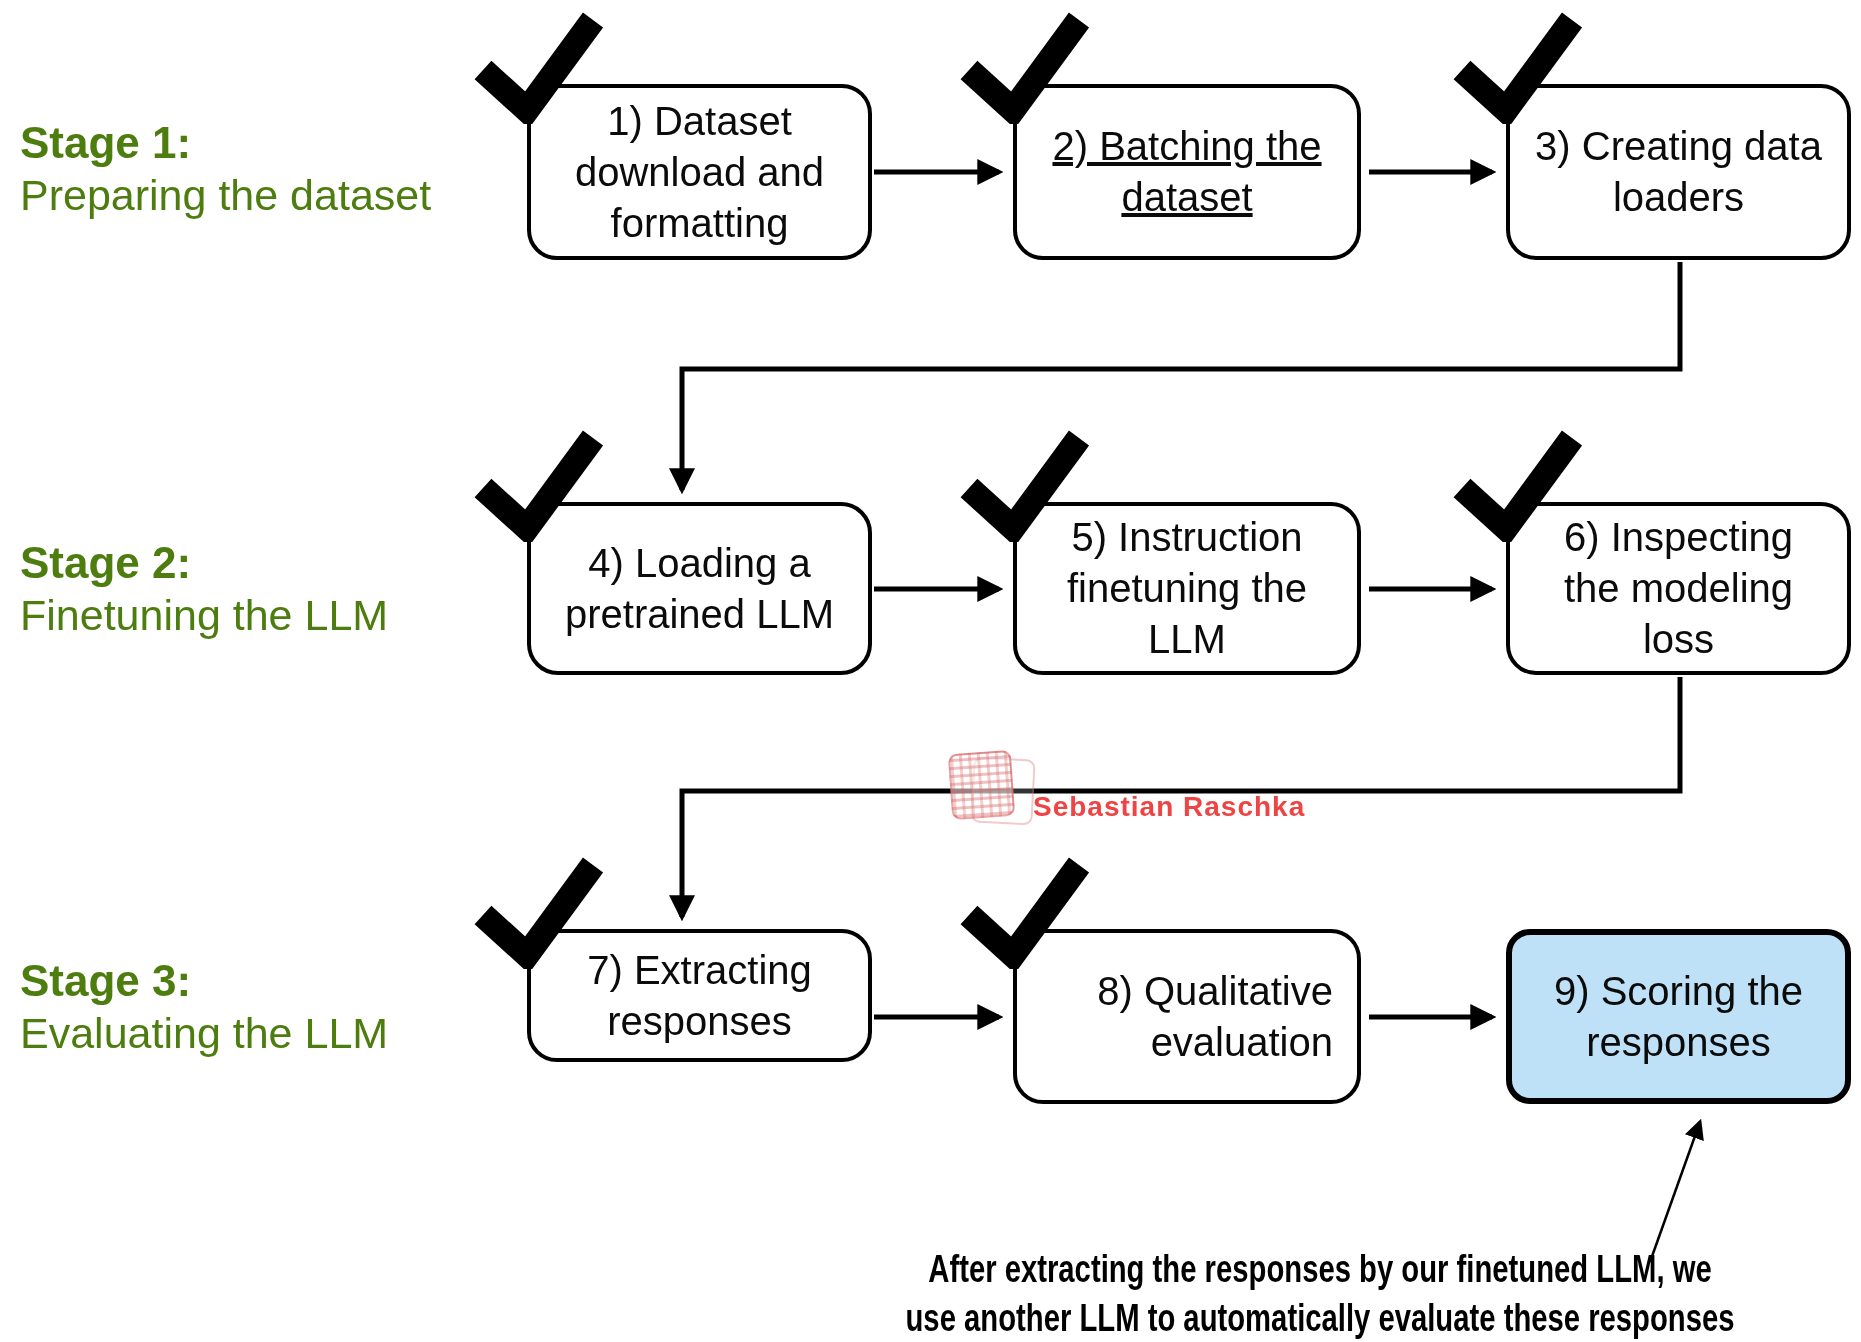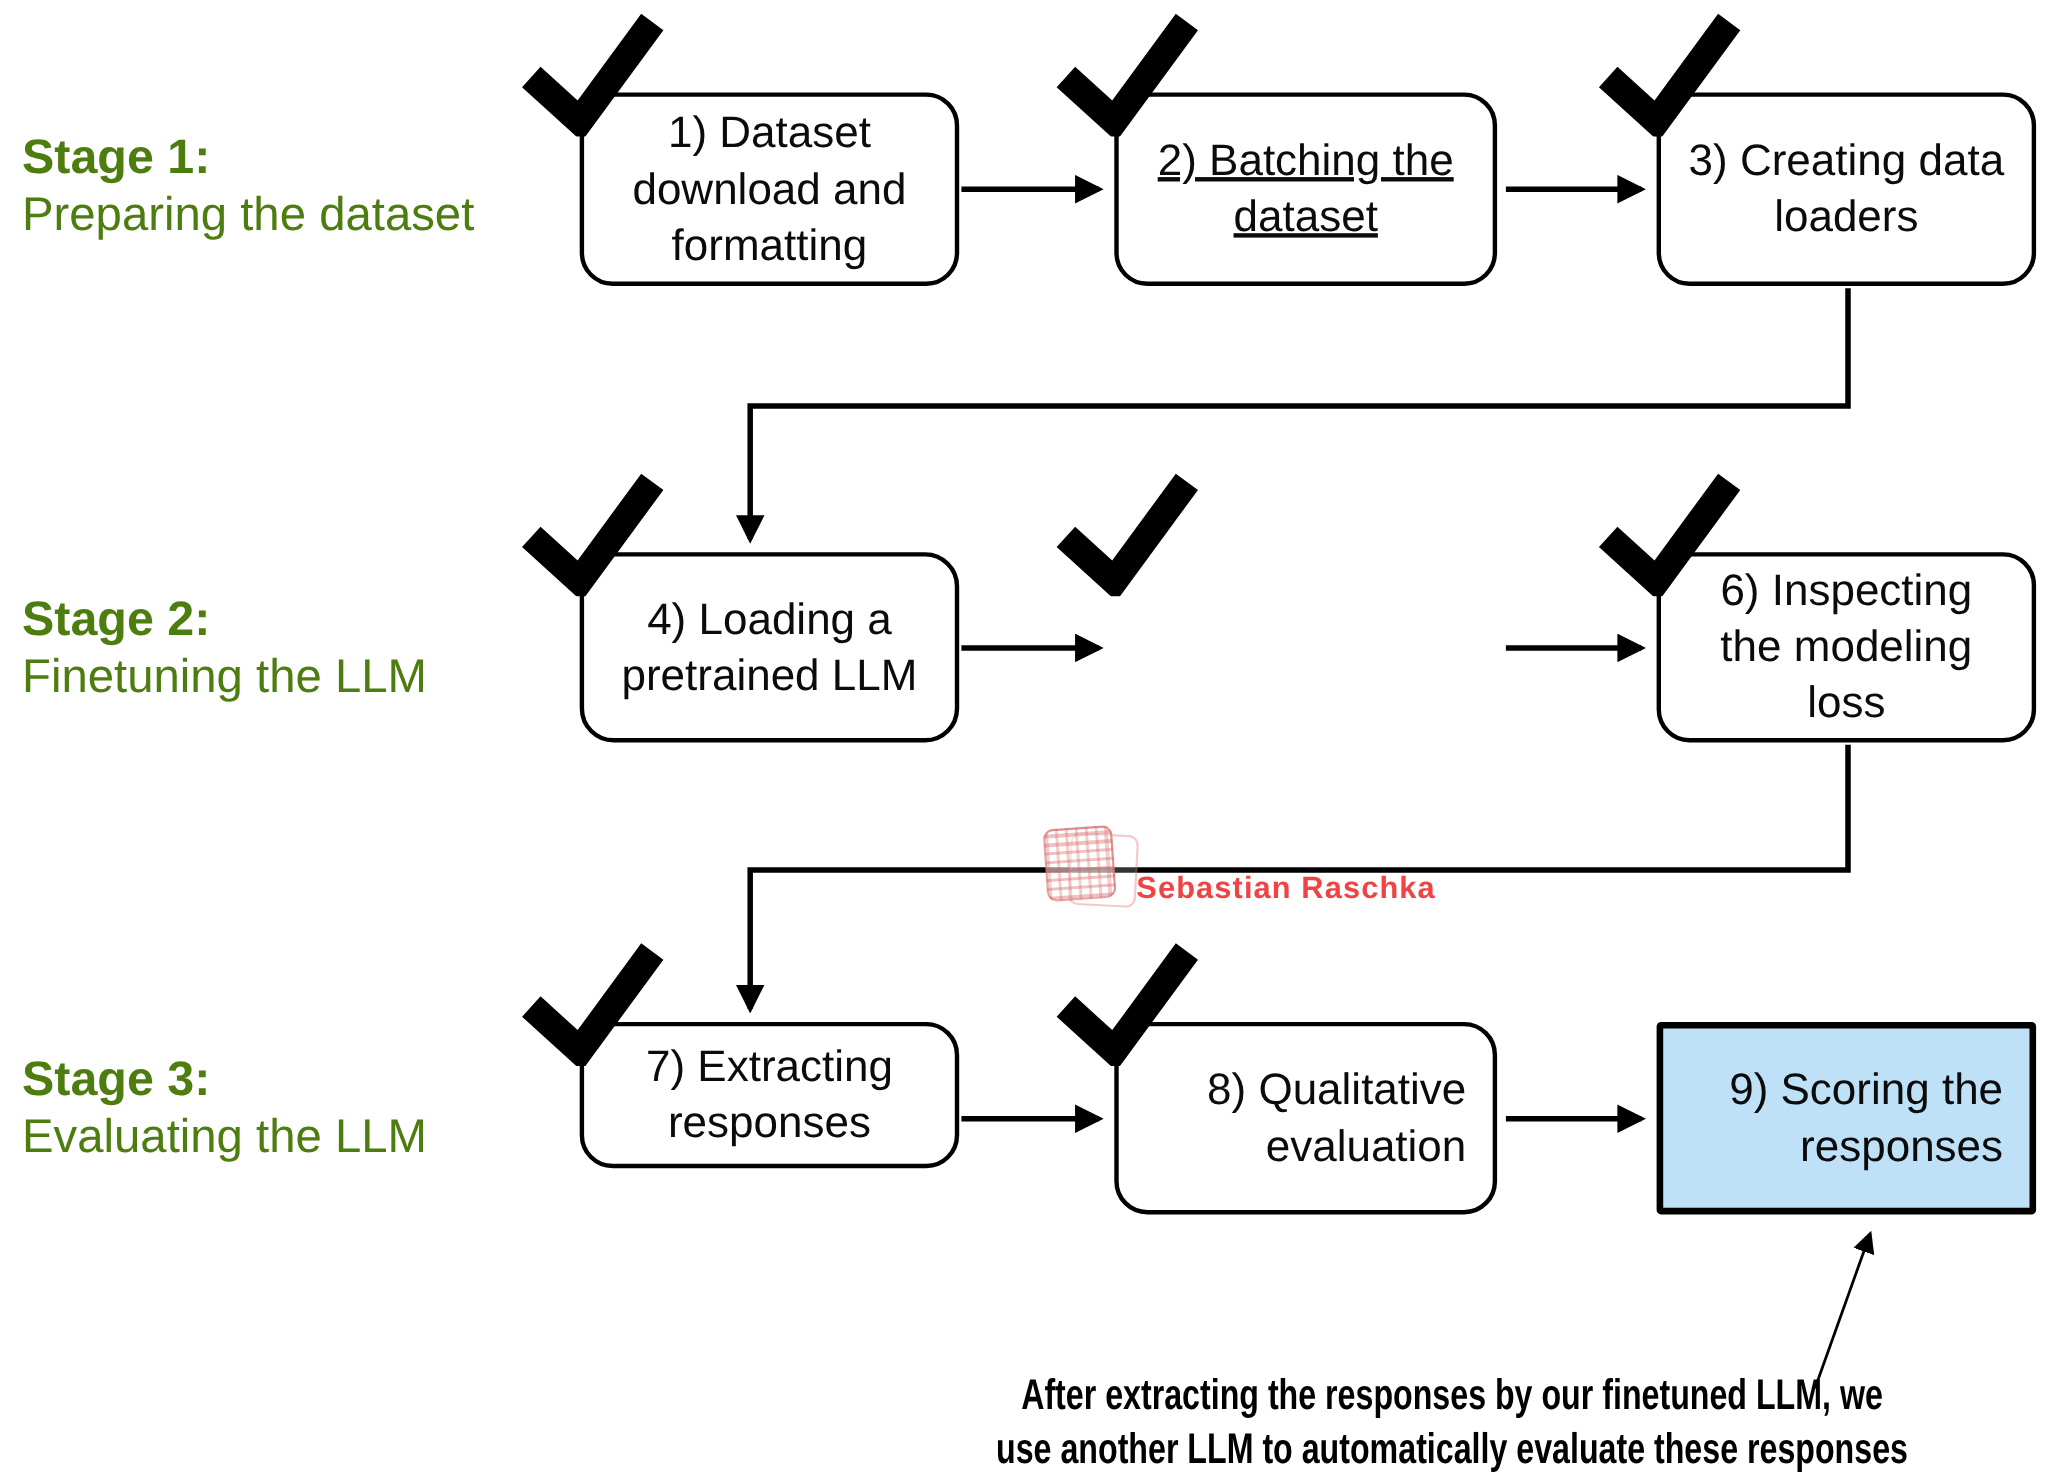--- a/index.html
+++ b/index.html
@@ -22,22 +22,21 @@
     border-radius:30px;
     background:#ffffff;
     display:flex;align-items:center;justify-content:center;
     text-align:center;
     font-size:40px;line-height:51px;color:#0b0b0b;
     padding:0 24px;
   }
   .box.highlight{
     background:#BFE1F7;
     border-width:6px;
-    border-radius:4px;
-    text-align:right;
+    border-radius:24px;
   }
   .check{position:absolute;width:140px;height:120px;pointer-events:none;}
   
   #connectors{position:absolute;left:0;top:0;pointer-events:none;}
   
   .wm-stamp, .wm-stamp-ghost{
     position:absolute;box-sizing:border-box;border-radius:9px;
   }
   .wm-stamp{
     left:950px;top:752px;width:63px;height:66px;
@@ -113,20 +112,23 @@
   <div class="box" style="left:1013px;top:84px;width:348px;height:176px;text-decoration:underline;">
     <span>2) Batching the dataset</span>
   </div>
   <div class="box" style="left:1506px;top:84px;width:345px;height:176px;">
     <span>3) Creating data loaders</span>
   </div>
 
   <div class="box" style="left:527px;top:502px;width:345px;height:173px;border-radius:31px;">
     <span>4) Loading a pretrained LLM</span>
   </div>
+  <div class="box" style="left:1013px;top:502px;width:348px;height:173px;">
+    <span>5) Instruction finetuning the LLM</span>
+  </div>
   <div class="box" style="left:1506px;top:502px;width:345px;height:173px;">
     <span>6) Inspecting the modeling loss</span>
   </div>
 
   <div class="box" style="left:527px;top:929px;width:345px;height:133px;">
     <span>7) Extracting responses</span>
   </div>
   <div class="box" style="left:1013px;top:929px;width:348px;height:175px;text-align:right;">
     <span>8) Qualitative evaluation</span>
   </div>

